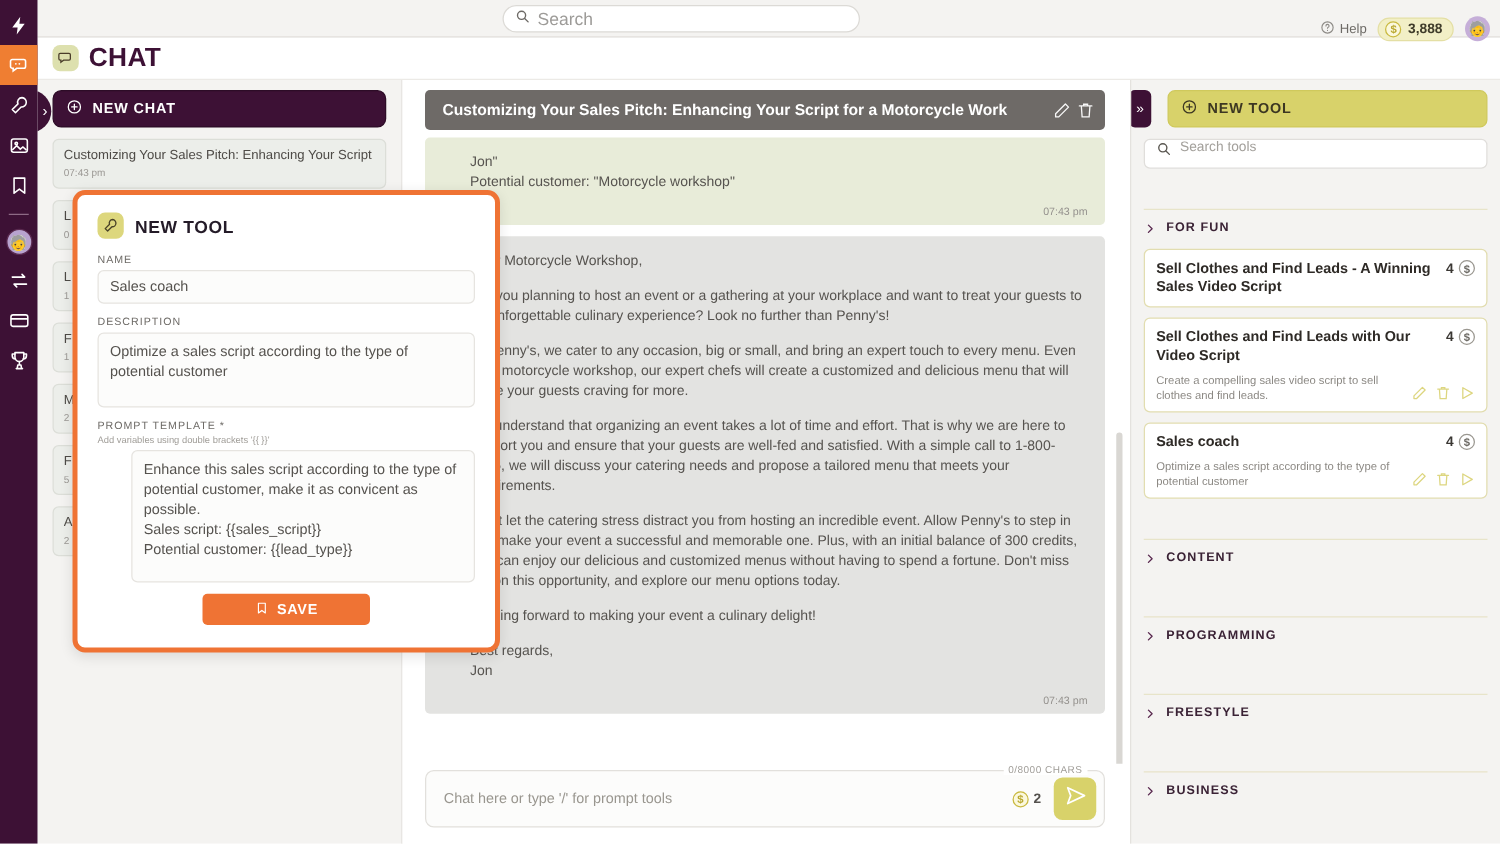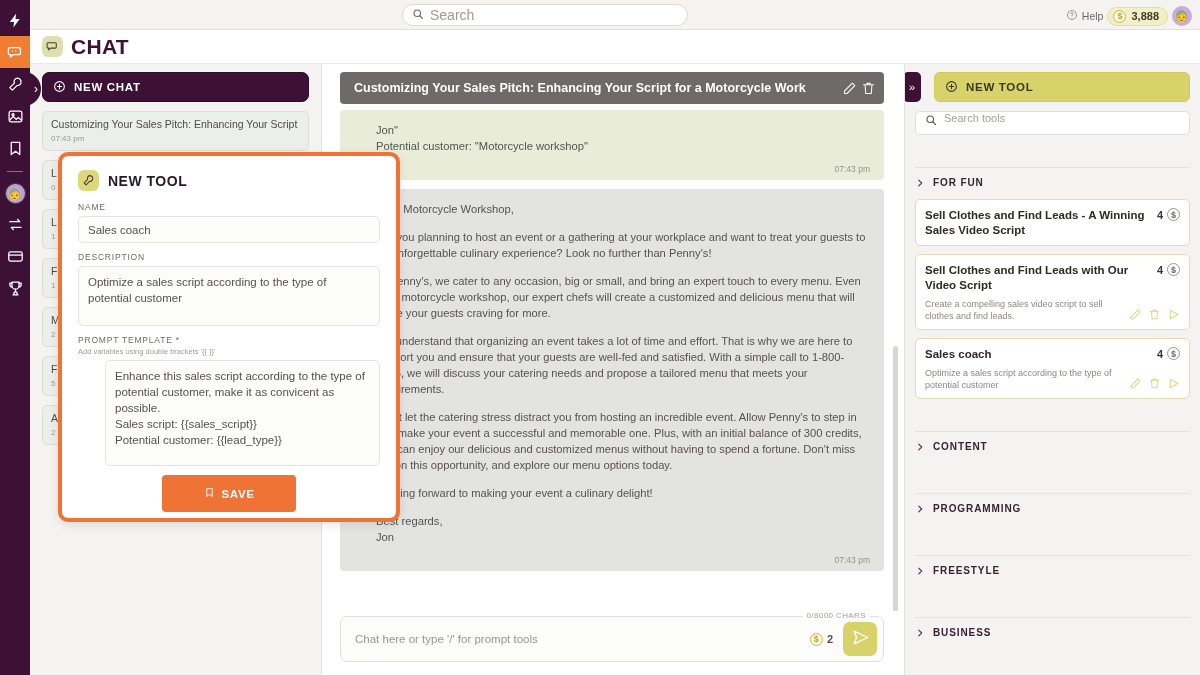--- a/index.html
+++ b/index.html
@@ -54,22 +54,22 @@
     background: #ffffff; border: 1px solid #dcdad6; border-radius: 11px;
     display: flex; align-items: center; padding: 0 9px; gap: 6px;
   }
   .search-wrap input {
     border: none; outline: none; background: transparent;
     font-family: "Liberation Sans", sans-serif; font-size: 14px; color: #4a4a4a;
     width: 100%;
   }
   .search-wrap input::placeholder { color: #9d9b98; }
   .topbar-right {
-    position: absolute; right: 8px; top: 1px; height: 30px;
-    display: flex; align-items: center; gap: 4px;
+    position: absolute; right: 8px; top: 8px; height: 30px;
+    display: flex; align-items: center; gap: 9px;
   }
   .help-btn { display: flex; align-items: center; gap: 4px; color: #6d6a66; font-size: 10.5px; cursor: pointer; }
   .credits-pill {
     display: flex; align-items: center; gap: 5px;
     background: #f2efc6; border: 1px solid #e4dfa4;
     border-radius: 10px; padding: 2px 8px 2px 5px;
     font-size: 11px; font-weight: bold; color: #3f3c2a;
   }
   .coin {
     width: 13px; height: 13px; border-radius: 50%;
@@ -260,21 +260,21 @@
   .fhint  { font-size: 7.5px; color: #a09d98; margin: -2px 0 4px 0; }
   .finput {
     border: 1px solid #e6e4e0; border-radius: 5px; background: #fcfcfb;
     padding: 7px 9px; font-size: 11.5px; color: #55524e; line-height: 16px;
     margin-bottom: 9px;
   }
   .finput.h1 { height: 27px; padding: 5px 9px; }
   .finput.h2 { height: 60px; }
   .finput.h3 { height: 106px; margin-left: 27px; }
   .save-btn {
-    width: 134px; height: 37px; margin: 4px auto 0 auto;
+    width: 134px; height: 25px; margin: 4px auto 0 auto;
     background: #ef7334; border-radius: 4px; color: #ffffff;
     display: flex; align-items: center; justify-content: center; gap: 7px;
     font-size: 11.5px; font-weight: bold; letter-spacing: .6px; cursor: pointer;
   }
 </style>
 </head>
 <body>
 
 <div class="app">
 

